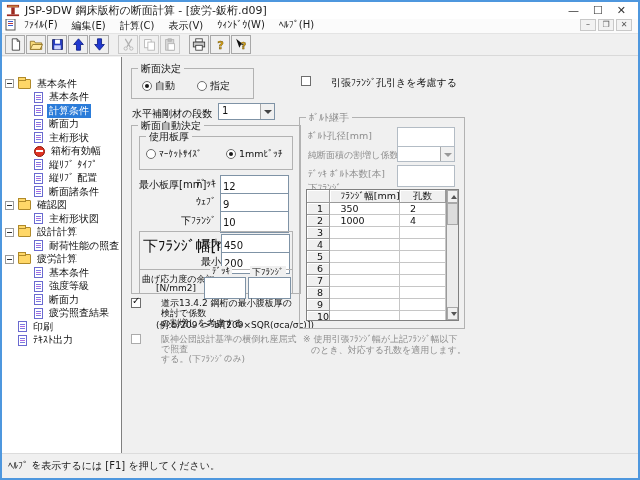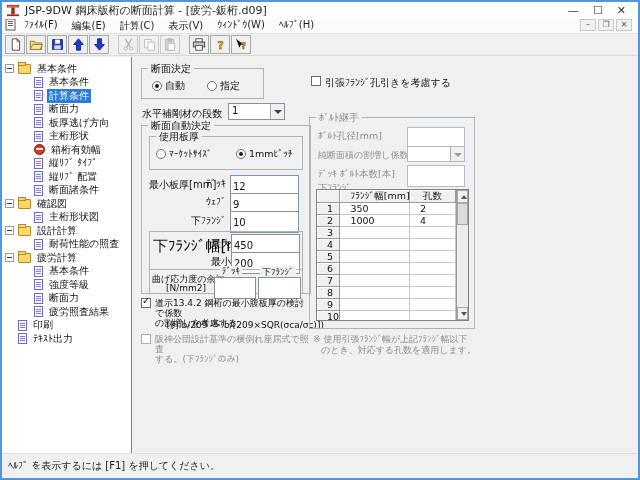--- a/index.html
+++ b/index.html
@@ -19,21 +19,21 @@
   .mdibtn { width:16px; height:12px; background:#f2f2f2; border:1px solid #c8c8c8; font-size:8px; color:#555; text-align:center; line-height:10px; }
 
   
   .toolbar { height:22px; background:#f0f0f0; border-bottom:1px solid #d9d9d9; display:flex; align-items:center; padding-left:3px; gap:1px; }
   .tbtn { width:20px; height:19px; background:#f0f0f0; border:1px solid #a8a8a8; display:flex; align-items:center; justify-content:center; }
   .tbtn.dis { border-color:#c9c9c9; }
   .tbsep { width:7px; }
 
   
   .content { position:absolute; top:55px; left:0; right:0; bottom:21px; display:flex; }
-  .tree { width:130px; background:#ffffff; border-right:1px solid #808080; overflow:hidden; padding-top:5px;text-align:right; }
+  .tree { width:120px; background:#ffffff; border-right:1px solid #808080; overflow:hidden; padding-top:20px;text-align:right; }
   .trow { display:flex; align-items:center; height:13.5px; padding-left:3px; white-space:nowrap; }
   .trow.lvl1 { padding-left:32px; }
   .trow.lvl0doc { padding-left:16px; }
   .expander { flex:none; width:9px; height:9px; border:1px solid #9a9a9a; background:#fff; margin-right:4px; position:relative; }
   .expander::before { content:""; position:absolute; left:1px; right:1px; top:3px; height:1px; background:#333; }
   .tico { flex:none; margin-right:4px; }
   .folder { width:13px; height:10px; background:#ffd768; border:1px solid #b08a2a; border-radius:1px; position:relative; }
   .folder::before { content:""; position:absolute; top:-3px; left:-1px; width:6px; height:2px; background:#ffd768; border:1px solid #b08a2a; }
   .doc { width:9px; height:11px; background:#fff; border:1px solid #6a6ad0; position:relative; }
   .doc::before { content:""; position:absolute; left:1px; top:2px; width:5px; height:1px; background:#7a7ae0; box-shadow:0 2px 0 #b06ae0, 0 4px 0 #7a7ae0; }
@@ -58,21 +58,21 @@
   .dis { color:#8e8e8e; }
   .inp { position:absolute; background:#fff; border:1px solid #7f93a6; font:10px "DejaVu Sans","Liberation Sans",sans-serif; padding:10px 2px; height:15px; color:#111; }
   .inp.gray { border-color:#b3bcc5; }
   .combo { position:absolute; height:17px; background:#fff; border:1px solid #7f93a6; }
   .combo .cval { font-size:10px; padding:1px 3px; display:block; }
   .combo .cbtn { position:absolute; right:0; top:0; bottom:0; width:14px; background:#f0f0f0; border-left:1px solid #a8a8a8; }
   .combo .cbtn::after { content:""; position:absolute; left:3px; top:6px; border-left:4px solid transparent; border-right:4px solid transparent; border-top:4px solid #444; }
   .combo.gray { border-color:#b3bcc5; }
   .combo.gray .cbtn::after { border-top-color:#999; }
 
-  .cbline { position:absolute; display:flex; align-items:flex-start; white-space:nowrap; }
+  .cbline { position:absolute; display:flex; align-items:flex-start; white-space:nowrap;gap:16px; }
 
   
   .btable { position:absolute; left:6px; top:71px; width:153px; height:132px; border:1px solid #808080; background:#fff; overflow:hidden; display:flex; }
   .tgrid { width:139px; }
   .trw { display:flex; height:12px; }
   .trw.hd { height:13px; }
   .tc { border-right:1px solid #c6c6c6; border-bottom:1px solid #c6c6c6; font-size:9.5px; padding:0 10px; overflow:hidden; white-space:nowrap; line-height:12px; color:#111; }
   .tc.c1 { width:24px; }
   .tc.c2 { width:81px; }
   .tc.c3 { width:52px; }
@@ -215,24 +215,20 @@
       <div class="trow lvl1">
           <span class="tico doc"></span>
           <span class="tlabel sel">計算条件</span>
         </div>
       <div class="trow lvl1">
           <span class="tico doc"></span>
           <span class="tlabel">断面力</span>
         </div>
       <div class="trow lvl1">
           <span class="tico doc"></span>
-          <span class="tlabel">板厚逃げ方向</span>
-        </div>
-      <div class="trow lvl1">
-          <span class="tico doc"></span>
           <span class="tlabel">主桁形状</span>
         </div>
       <div class="trow lvl1">
           <span class="tico noentry"></span>
           <span class="tlabel">箱桁有効幅</span>
         </div>
       <div class="trow lvl1">
           <span class="tico doc"></span>
           <span class="tlabel">縦ﾘﾌﾞ ﾀｲﾌﾟ</span>
         </div>

